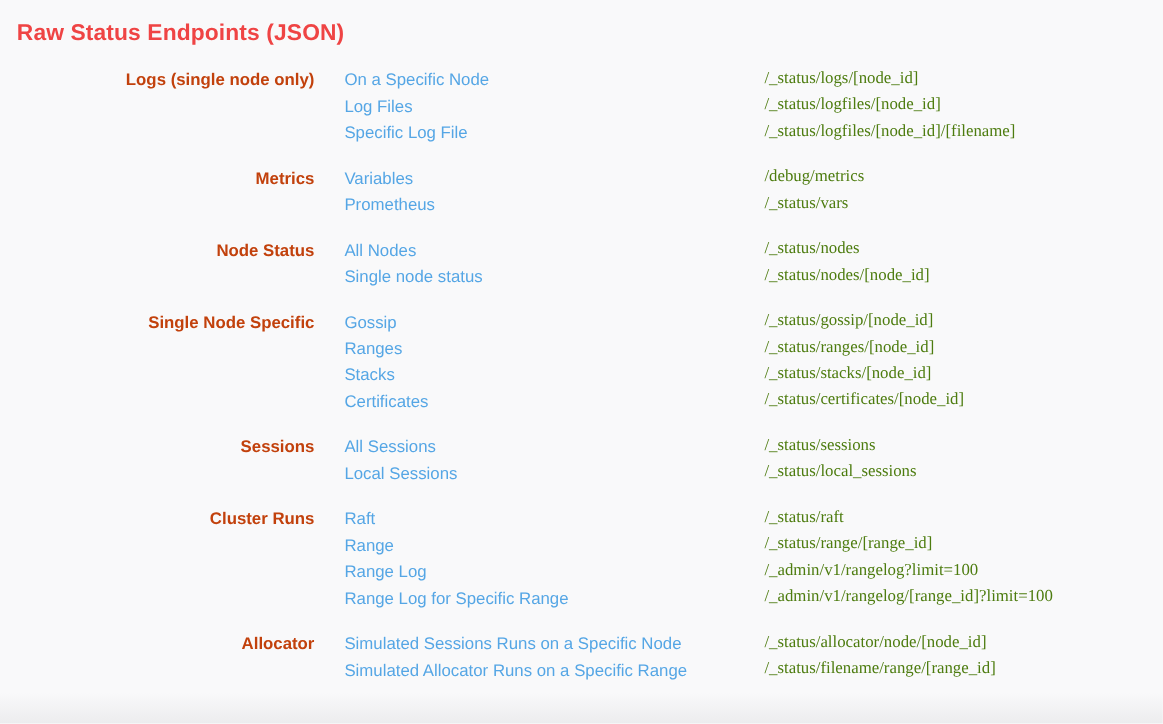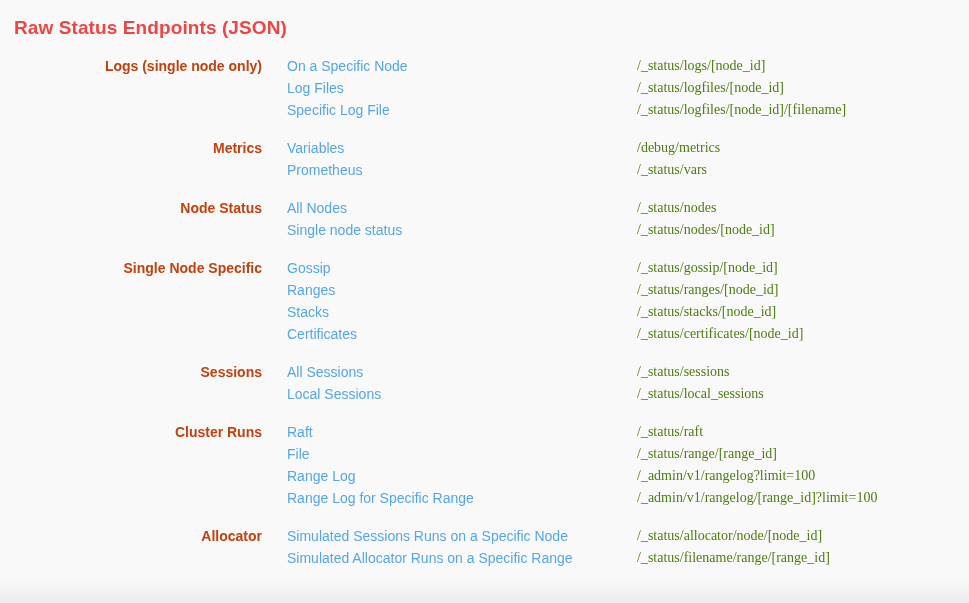--- a/index.html
+++ b/index.html
@@ -175,21 +175,21 @@
 
   <div class="group">
     <div class="category-cell">Cluster Runs</div>
     <div class="entry-list">
   <div class="entry-row">
     <a class="entry-link" href="#">Raft</a>
     <span class="entry-path">/_status/raft</span>
   </div>
 
   <div class="entry-row">
-    <a class="entry-link" href="#">File</a>
+    <a class="entry-link" href="#">Range</a>
     <span class="entry-path">/_status/range/[range_id]</span>
   </div>
 
   <div class="entry-row">
     <a class="entry-link" href="#">Range Log</a>
     <span class="entry-path">/_admin/v1/rangelog?limit=100</span>
   </div>
 
   <div class="entry-row">
     <a class="entry-link" href="#">Range Log for Specific Range</a>

